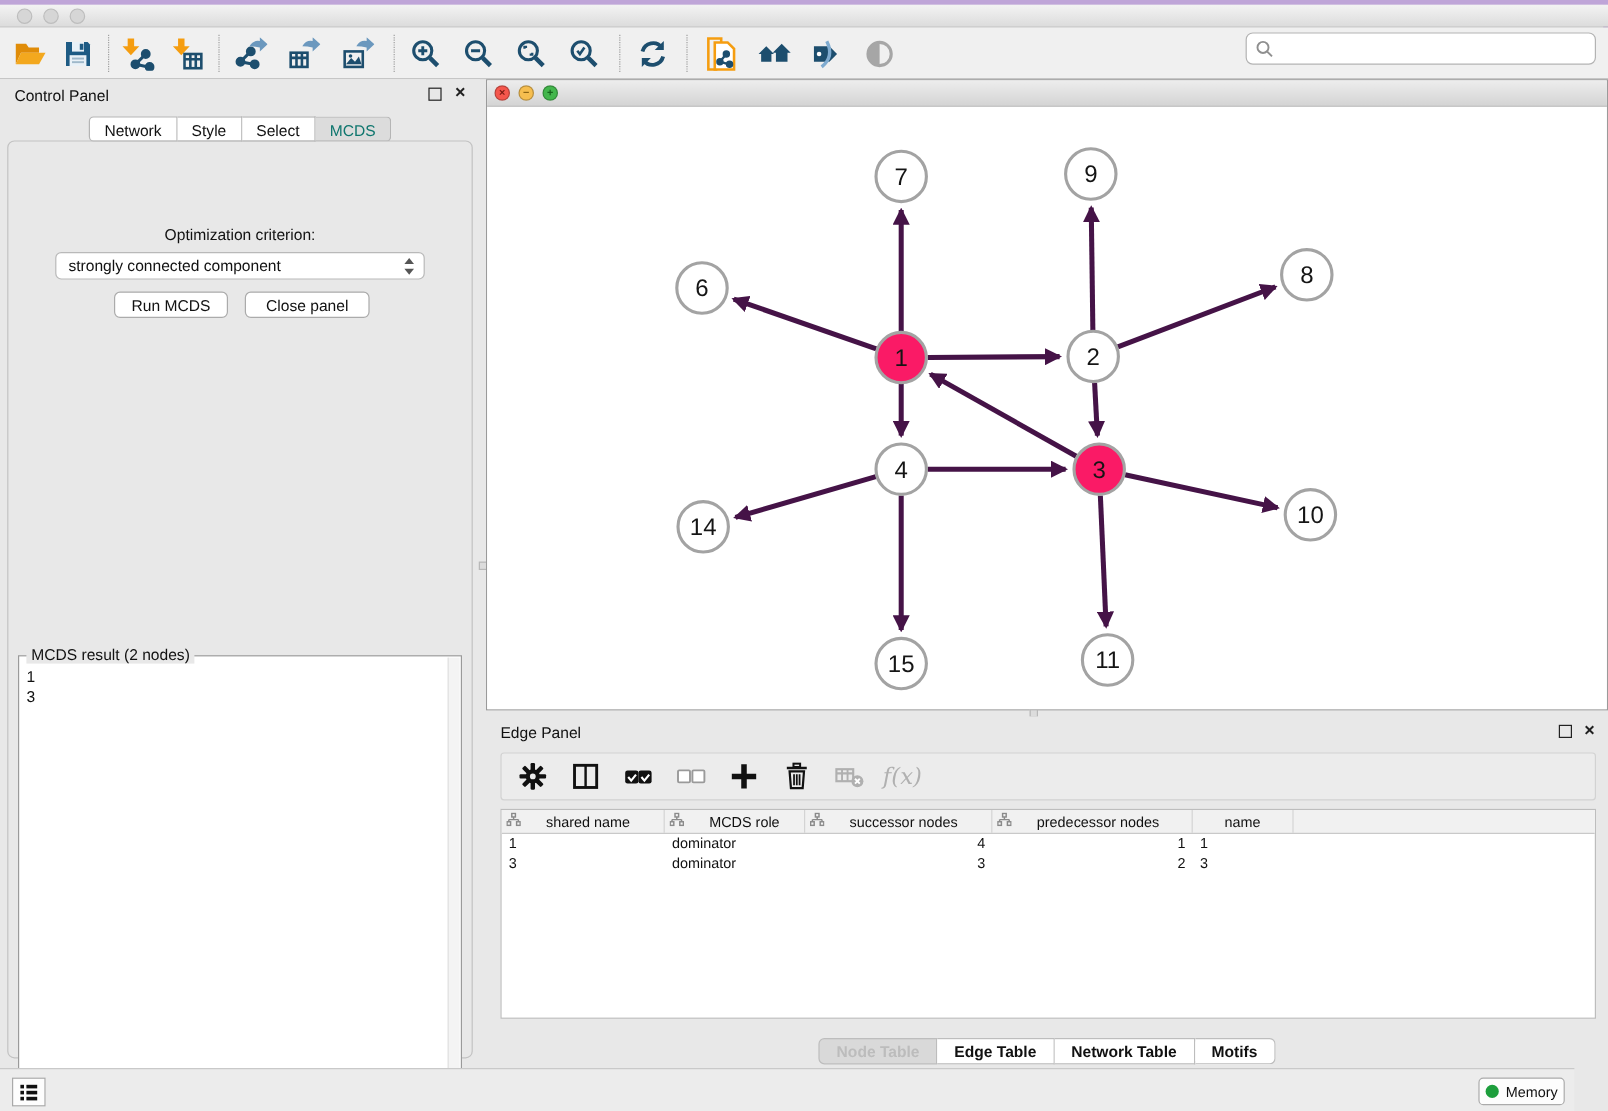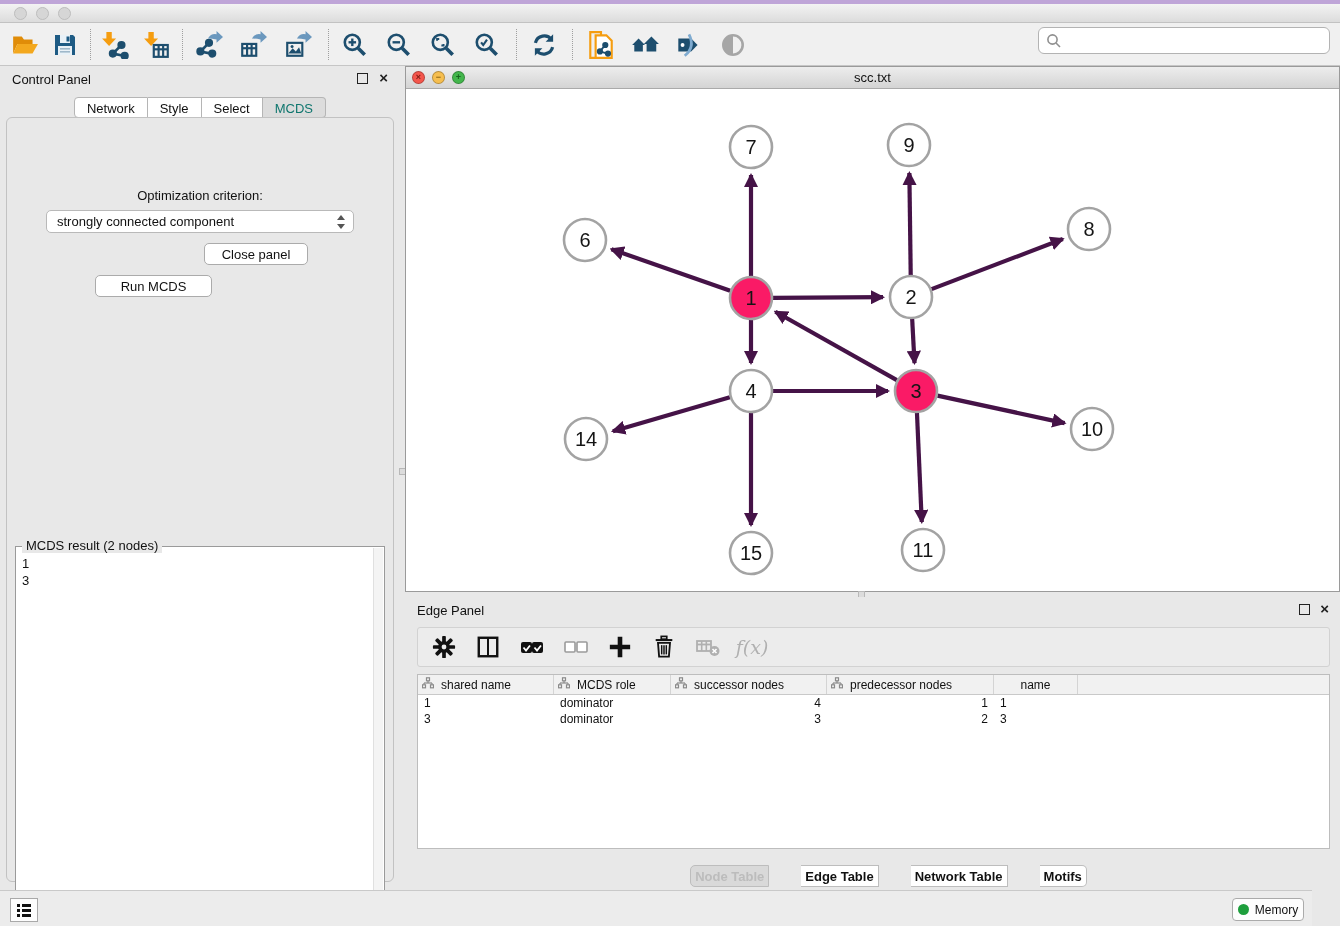--- a/index.html
+++ b/index.html
@@ -57,21 +57,21 @@
     background:#fff; border:1px solid #b9b9b9; border-radius:5px; font-size:13px;
     display:flex; align-items:center; padding-left:10px; color:#111; }
   .stepper { position:absolute; right:6px; top:2px; width:12px; height:18px; }
   .stepper .up { position:absolute; left:2px; top:2px; width:0; height:0;
     border-left:4px solid transparent; border-right:4px solid transparent; border-bottom:5px solid #555; }
   .stepper .down { position:absolute; left:2px; bottom:2px; width:0; height:0;
     border-left:4px solid transparent; border-right:4px solid transparent; border-top:5px solid #555; }
   .cp-btn { position:absolute; top:125px; height:22px; background:#fff;
     border:1px solid #ababab; border-radius:5px; font-size:13px; color:#111;
     font-family:"Liberation Sans",sans-serif; text-align:center; }
-  #run-btn { left:88px; width:117px;margin-top:32px; } #close-btn { left:197px; width:104px; }
+  #run-btn { left:88px; width:95px; } #close-btn { left:197px; width:104px; }
 
   #mcds-result { position:absolute; left:8px; top:428px; width:370px; height:382px;
     border:1px solid #9a9a9a; background:#fff; }
   #mcds-result .legend { position:absolute; left:6px; top:-9px; background:#e8e8e8;
     padding:0 4px; font-size:13px; color:#111; }
   #mcds-result pre { margin:8px 0 0 6px; font-family:"Liberation Sans",sans-serif;
     font-size:13px; line-height:17px; color:#111; }
   #mcds-result .vscroll { position:absolute; right:1px; top:1px; bottom:1px; width:10px;
     background:#f4f4f4; border-left:1px solid #e0e0e0; }
 
@@ -96,29 +96,29 @@
   #table-panel .ph-float { right:30px; } #table-panel .ph-close { right:11px; }
   #tp-toolbar { position:absolute; left:12px; top:30px; right:10px; height:40px;
     border:1px solid #d2d2d2; border-radius:3px; background:#ececec; display:flex;
     align-items:center; gap:16px; padding-left:12px; }
   .tpi { width:28px; height:28px; display:flex; align-items:center; justify-content:center;text-align:right; }
   .fx-label { font-family:"DejaVu Serif", serif; font-style:italic; font-size:19px; color:#b0b0b0; }
 
   #tp-table { position:absolute; left:12px; top:77px; right:10px; height:175px;
     background:#fff; border:1px solid #bdbdbd; overflow:hidden; }
   #table-header-row { display:flex; height:20px; background:#f1f1f1; border-bottom:1px solid #c9c9c9; }
-  .th { display:flex; align-items:center; gap:7px; padding:0 4px; font-size:12px; color:#111;
+  .th { display:flex; align-items:center; gap:21px; padding:0 4px; font-size:12px; color:#111;
     border-right:1px solid #d4d4d4; justify-content:flex-start; }
   .th.center { justify-content:center; }
   .trow { display:flex; height:16px; }
   .td { font-size:12px; color:#111; padding:1px 6px 0; overflow:hidden; white-space:nowrap; }
 
   #table-tabs { position:absolute; left:0; right:0; top:268px; display:flex; justify-content:center; }
-  .bt-tab { height:22px; padding:3px 4px 0; font-size:13px; font-weight:bold; background:#fff;
-    border:1px solid #bdbdbd; border-left:none; color:#111;margin-left:32px; }
+  .bt-tab { height:22px; padding:3px 14px 0; font-size:13px; font-weight:bold; background:#fff;
+    border:1px solid #bdbdbd; border-left:none; color:#111; }
   .bt-tab:first-child { border-left:1px solid #bdbdbd; border-radius:5px 0 0 5px; }
   .bt-tab:last-child { border-radius:0 5px 5px 0; }
   .bt-tab.selected { background:#d9d9d9; color:#bcbcbc; }
 
   
   #status-bar { position:absolute; left:0; top:890px; width:1312px; height:36px;
     background:#ececec; border-top:1px solid #c9c9c9; }
   #status-list-btn { position:absolute; left:10px; top:7px; width:28px; height:24px;
     background:#fdfdfd; border:1px solid #a9a9a9; display:flex; align-items:center; justify-content:center; }
   #memory-btn { position:absolute; right:8px; top:7px; width:72px; height:23px;
@@ -332,21 +332,20 @@
       </div>
     </div>
   </div>
   <div class="v-grip"></div>
 
   <div id="network-window">
     <div id="nw-titlebar">
       <div class="tl-dot mac" style="left:6px; top:4px; background:#f4564c; color:#7c1a12;">×</div>
       <div class="tl-dot mac" style="left:26px; top:4px; background:#f6be4f; color:#8d6514;">−</div>
       <div class="tl-dot mac" style="left:46px; top:4px; background:#43b64c; color:#17641d;">+</div>
-      <div class="title">scc.txt</div>
     </div>
     <div id="nw-canvas">
       <svg id="graph-svg" width="933" height="502">
         <defs>
           <marker id="arw" viewBox="0 0 10 10" refX="8.6" refY="5" markerWidth="3.4" markerHeight="3.4" orient="auto" markerUnits="strokeWidth">
             <path id="arw-path" d="M0 0 L10 5 L0 10 z" fill="#451347"></path>
           </marker>
         </defs>
         <g id="edges-layer">
             <line x1="345" y1="187" x2="345" y2="86" stroke="#451347" stroke-width="4.2" marker-end="url(#arw)"></line>

